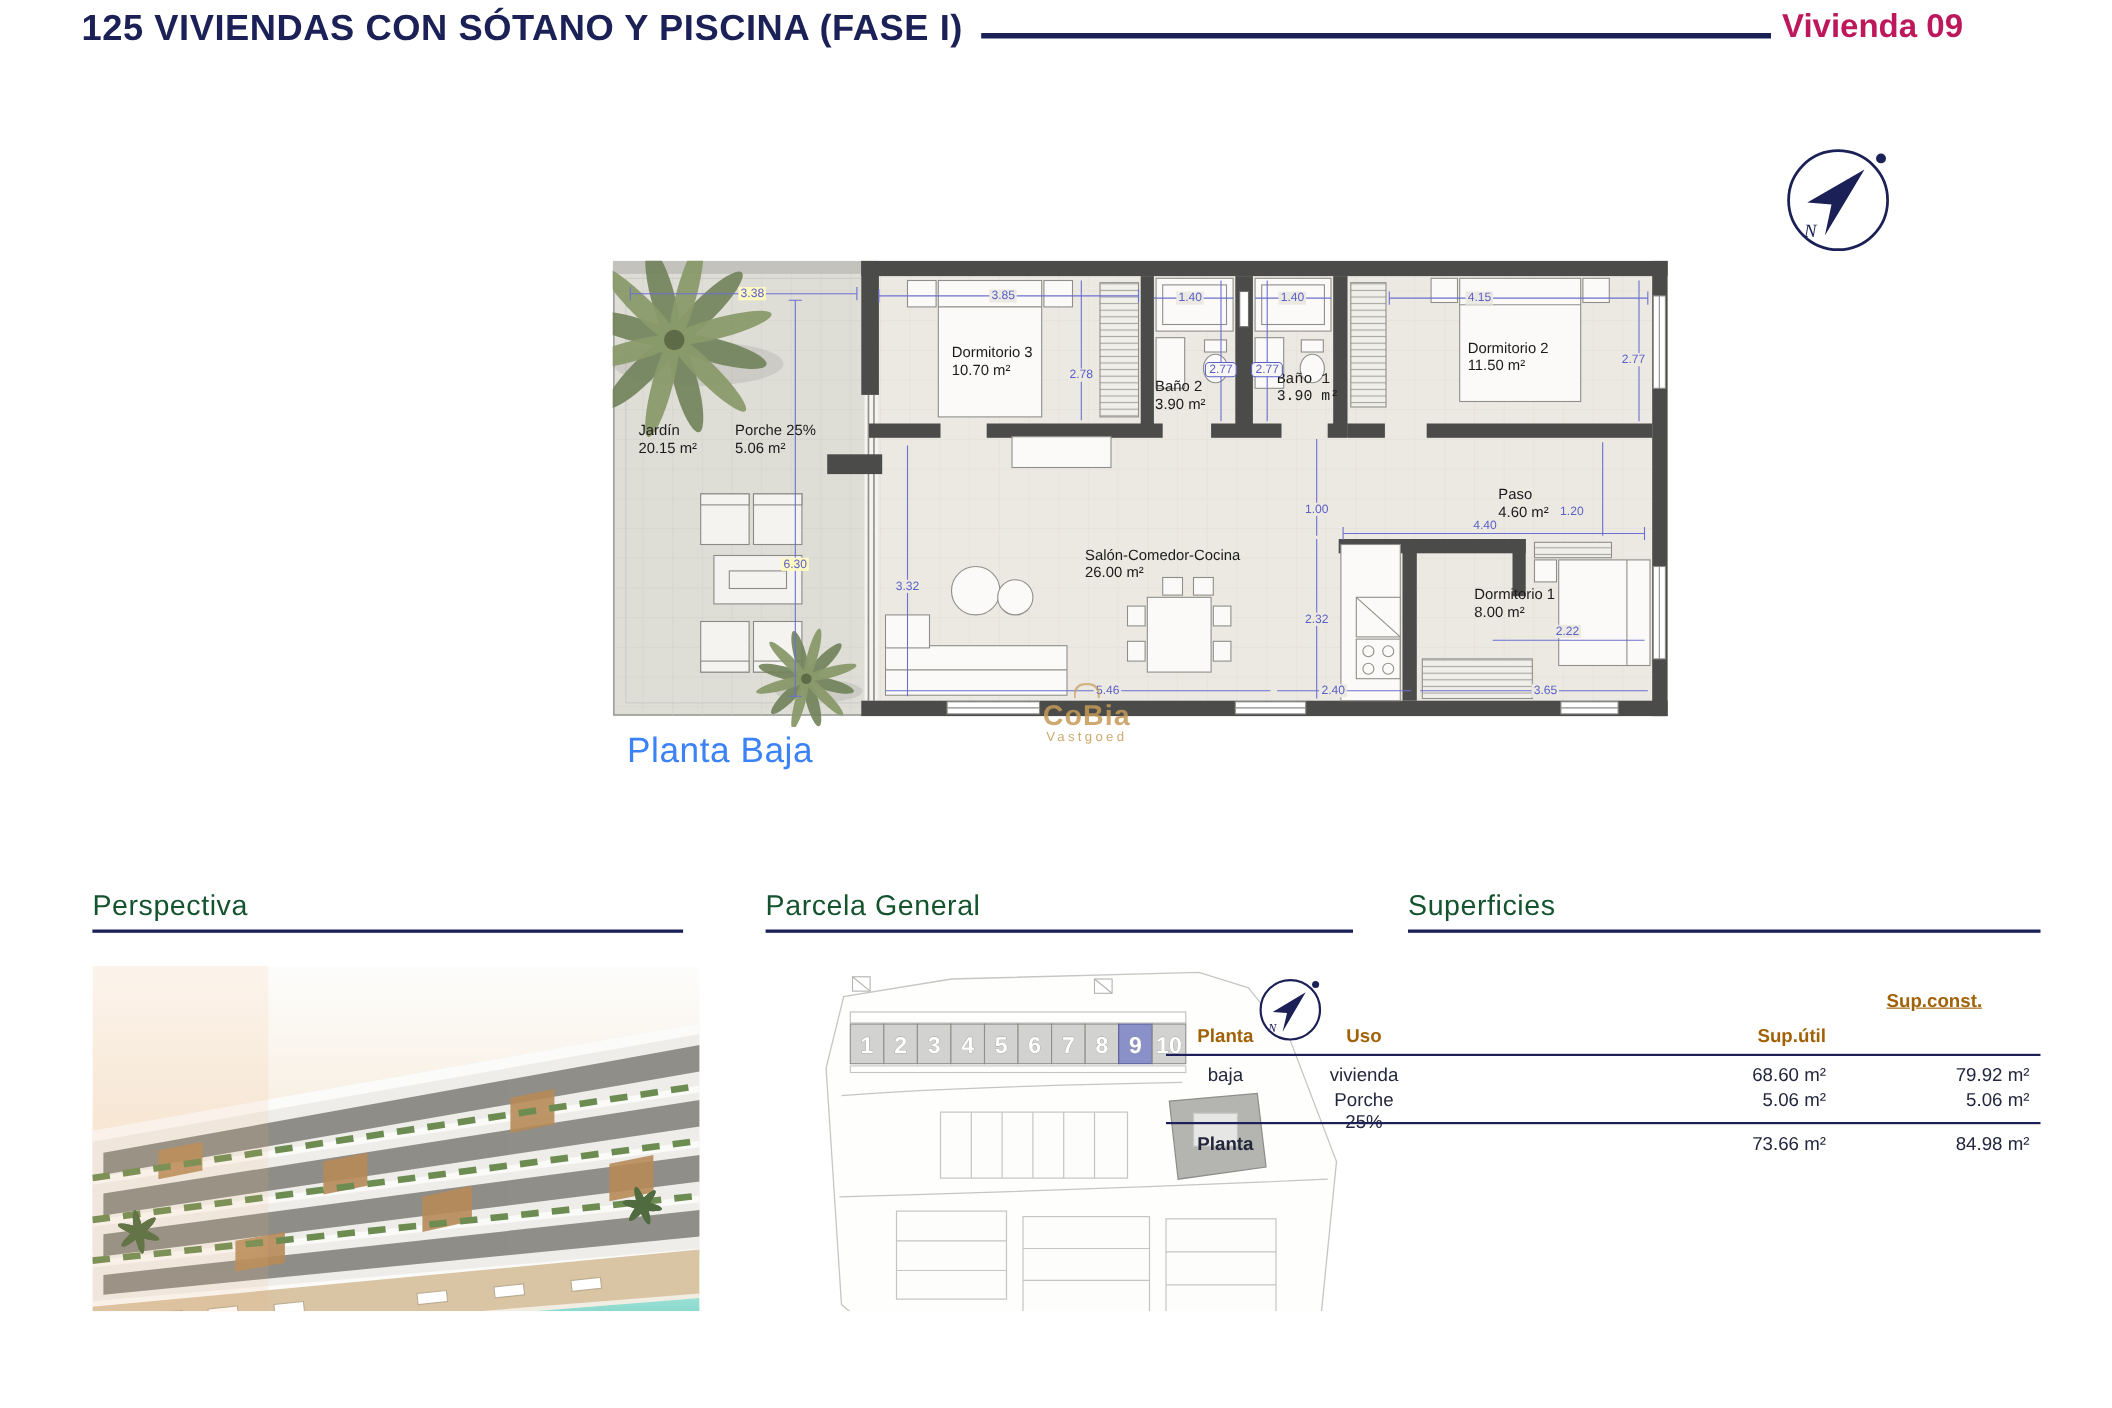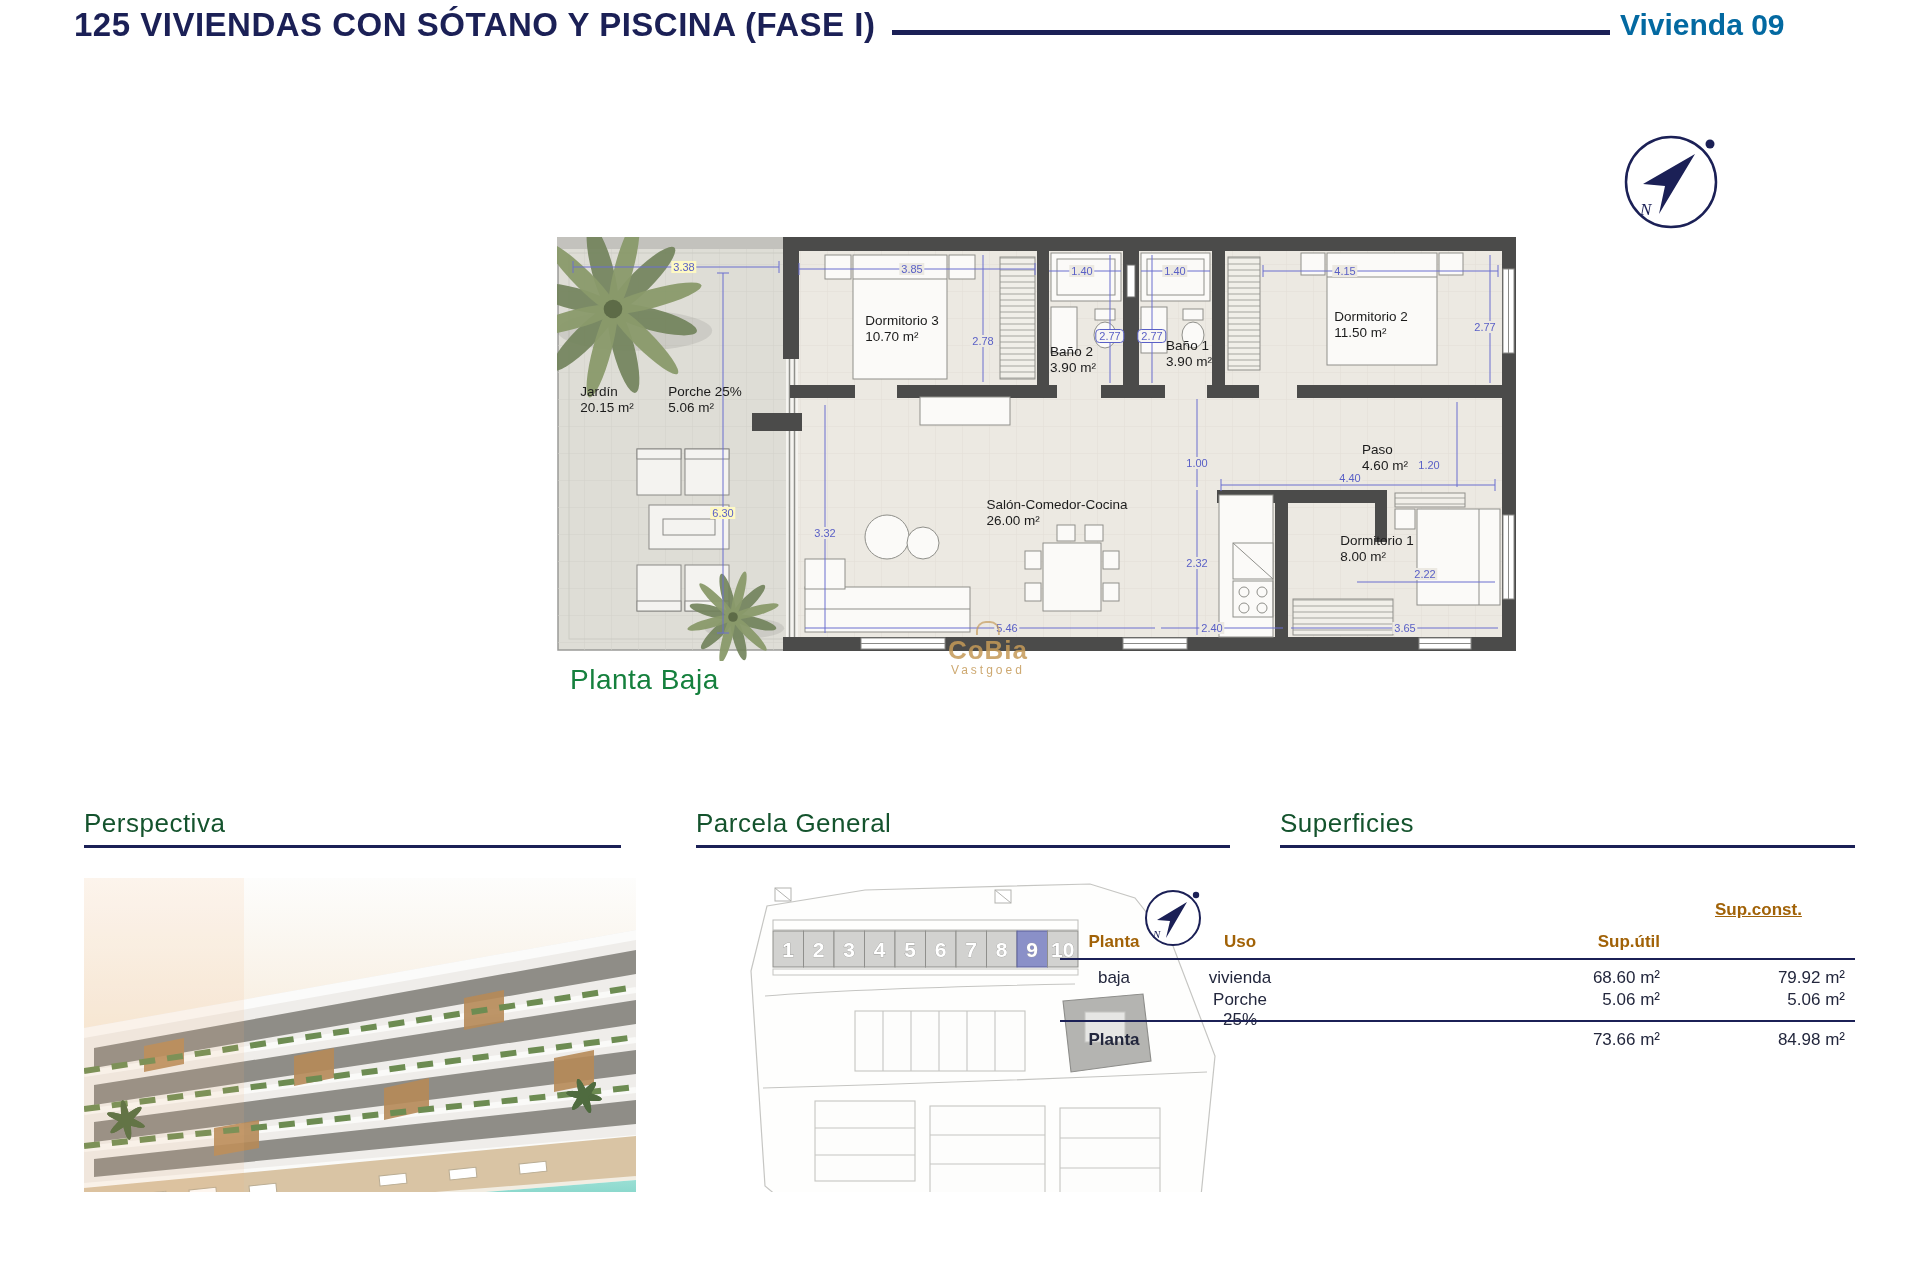--- a/index.html
+++ b/index.html
@@ -2,37 +2,37 @@
 <html><head>
 <meta charset="utf-8">
 <style>
   html,body{margin:0;padding:0;background:#fff;}
   .page{position:relative;width:1920px;height:1192px;background:#ffffff;overflow:hidden;
         font-family:"Liberation Sans",sans-serif;}
   .abs{position:absolute;}
   
   .title{left:74px;top:6px;font-size:33px;font-weight:bold;color:#1b2056;letter-spacing:.5px;white-space:nowrap;}
   .title-line{left:892px;top:30px;width:718px;height:5px;background:#1b2056;}
-  .unit-label{left:1620px;top:8px;font-size:30px;font-weight:bold;color:#0369a1;white-space:nowrap;}
+  .unit-label{left:1620px;top:8px;font-size:30px;font-weight:bold;color:#be185d;white-space:nowrap;}
   
   .plan{left:557px;top:237px;width:960px;height:424px;}
   .roomlabel{position:absolute;transform:translate(-50%,-50%);text-align:left;
              font-size:13.5px;line-height:1.2;color:#1b1b1b;white-space:nowrap;}
   .dim{position:absolute;transform:translate(-50%,-50%);font-size:11px;color:#5a60c6;
        white-space:nowrap;padding:0 2px;}
   .bg-floor{background:#ece9e2;}
   .bg-garden{background:#fef9c3;}
   .dim-box{border:1px solid #5a60c6;border-radius:4px;background:#f8f7f3;padding:0 3px;}
   .watermark{position:absolute;left:431px;top:384px;transform:translateX(-50%);text-align:center;
              color:#c59a58;opacity:.85;}
   .watermark .wm1{font-size:26px;font-weight:bold;letter-spacing:1px;line-height:1;}
   .watermark .wm2{font-size:12px;letter-spacing:3px;line-height:1.3;}
   .wm-ico{display:block;margin:0 auto 2px;width:20px;height:12px;border:2px solid #c59a58;
           border-bottom:none;border-radius:10px 10px 0 0;opacity:.8;}
-  .plan-name{left:570px;top:664px;font-size:28px;color:#15803d;letter-spacing:.5px;}
+  .plan-name{left:570px;top:664px;font-size:32px;color:#3b82f6;letter-spacing:.5px;}
   
   .sect-title{font-size:26px;color:#14532d;letter-spacing:.5px;}
   .sect-line{height:3px;background:#1b2056;}
   
   .tbl-h{font-size:17px;font-weight:600;color:#a16207;text-align:center;}
   .tbl-c{font-size:17px;color:#23273d;text-align:center;}
   .tbl-r{font-size:17px;color:#23273d;text-align:right;}
   .tbl-rule{height:2px;background:#1b2056;}
   
   .footnote{left:10px;top:1264px;font-size:8px;color:#1b2056;white-space:nowrap;}
@@ -256,21 +256,21 @@
         <div>5.06 m²</div>
       </div>
     <div class="roomlabel" style="left:345px;top:92px;">
       <div>Dormitorio 3</div>
         <div>10.70 m²</div>
       </div>
     <div class="roomlabel" style="left:516px;top:123px;">
       <div>Baño 2</div>
         <div>3.90 m²</div>
       </div>
-    <div class="roomlabel" style="left:632px;top:117px;">
+    <div class="roomlabel" style="left:632px;top:117px;font-family:Liberation Mono, monospace;">
       <div>Baño 1</div>
         <div>3.90 m²</div>
       </div>
     <div class="roomlabel" style="left:814px;top:88px;">
       <div>Dormitorio 2</div>
         <div>11.50 m²</div>
       </div>
     <div class="roomlabel" style="left:828px;top:221px;">
       <div>Paso</div>
         <div>4.60 m²</div>

